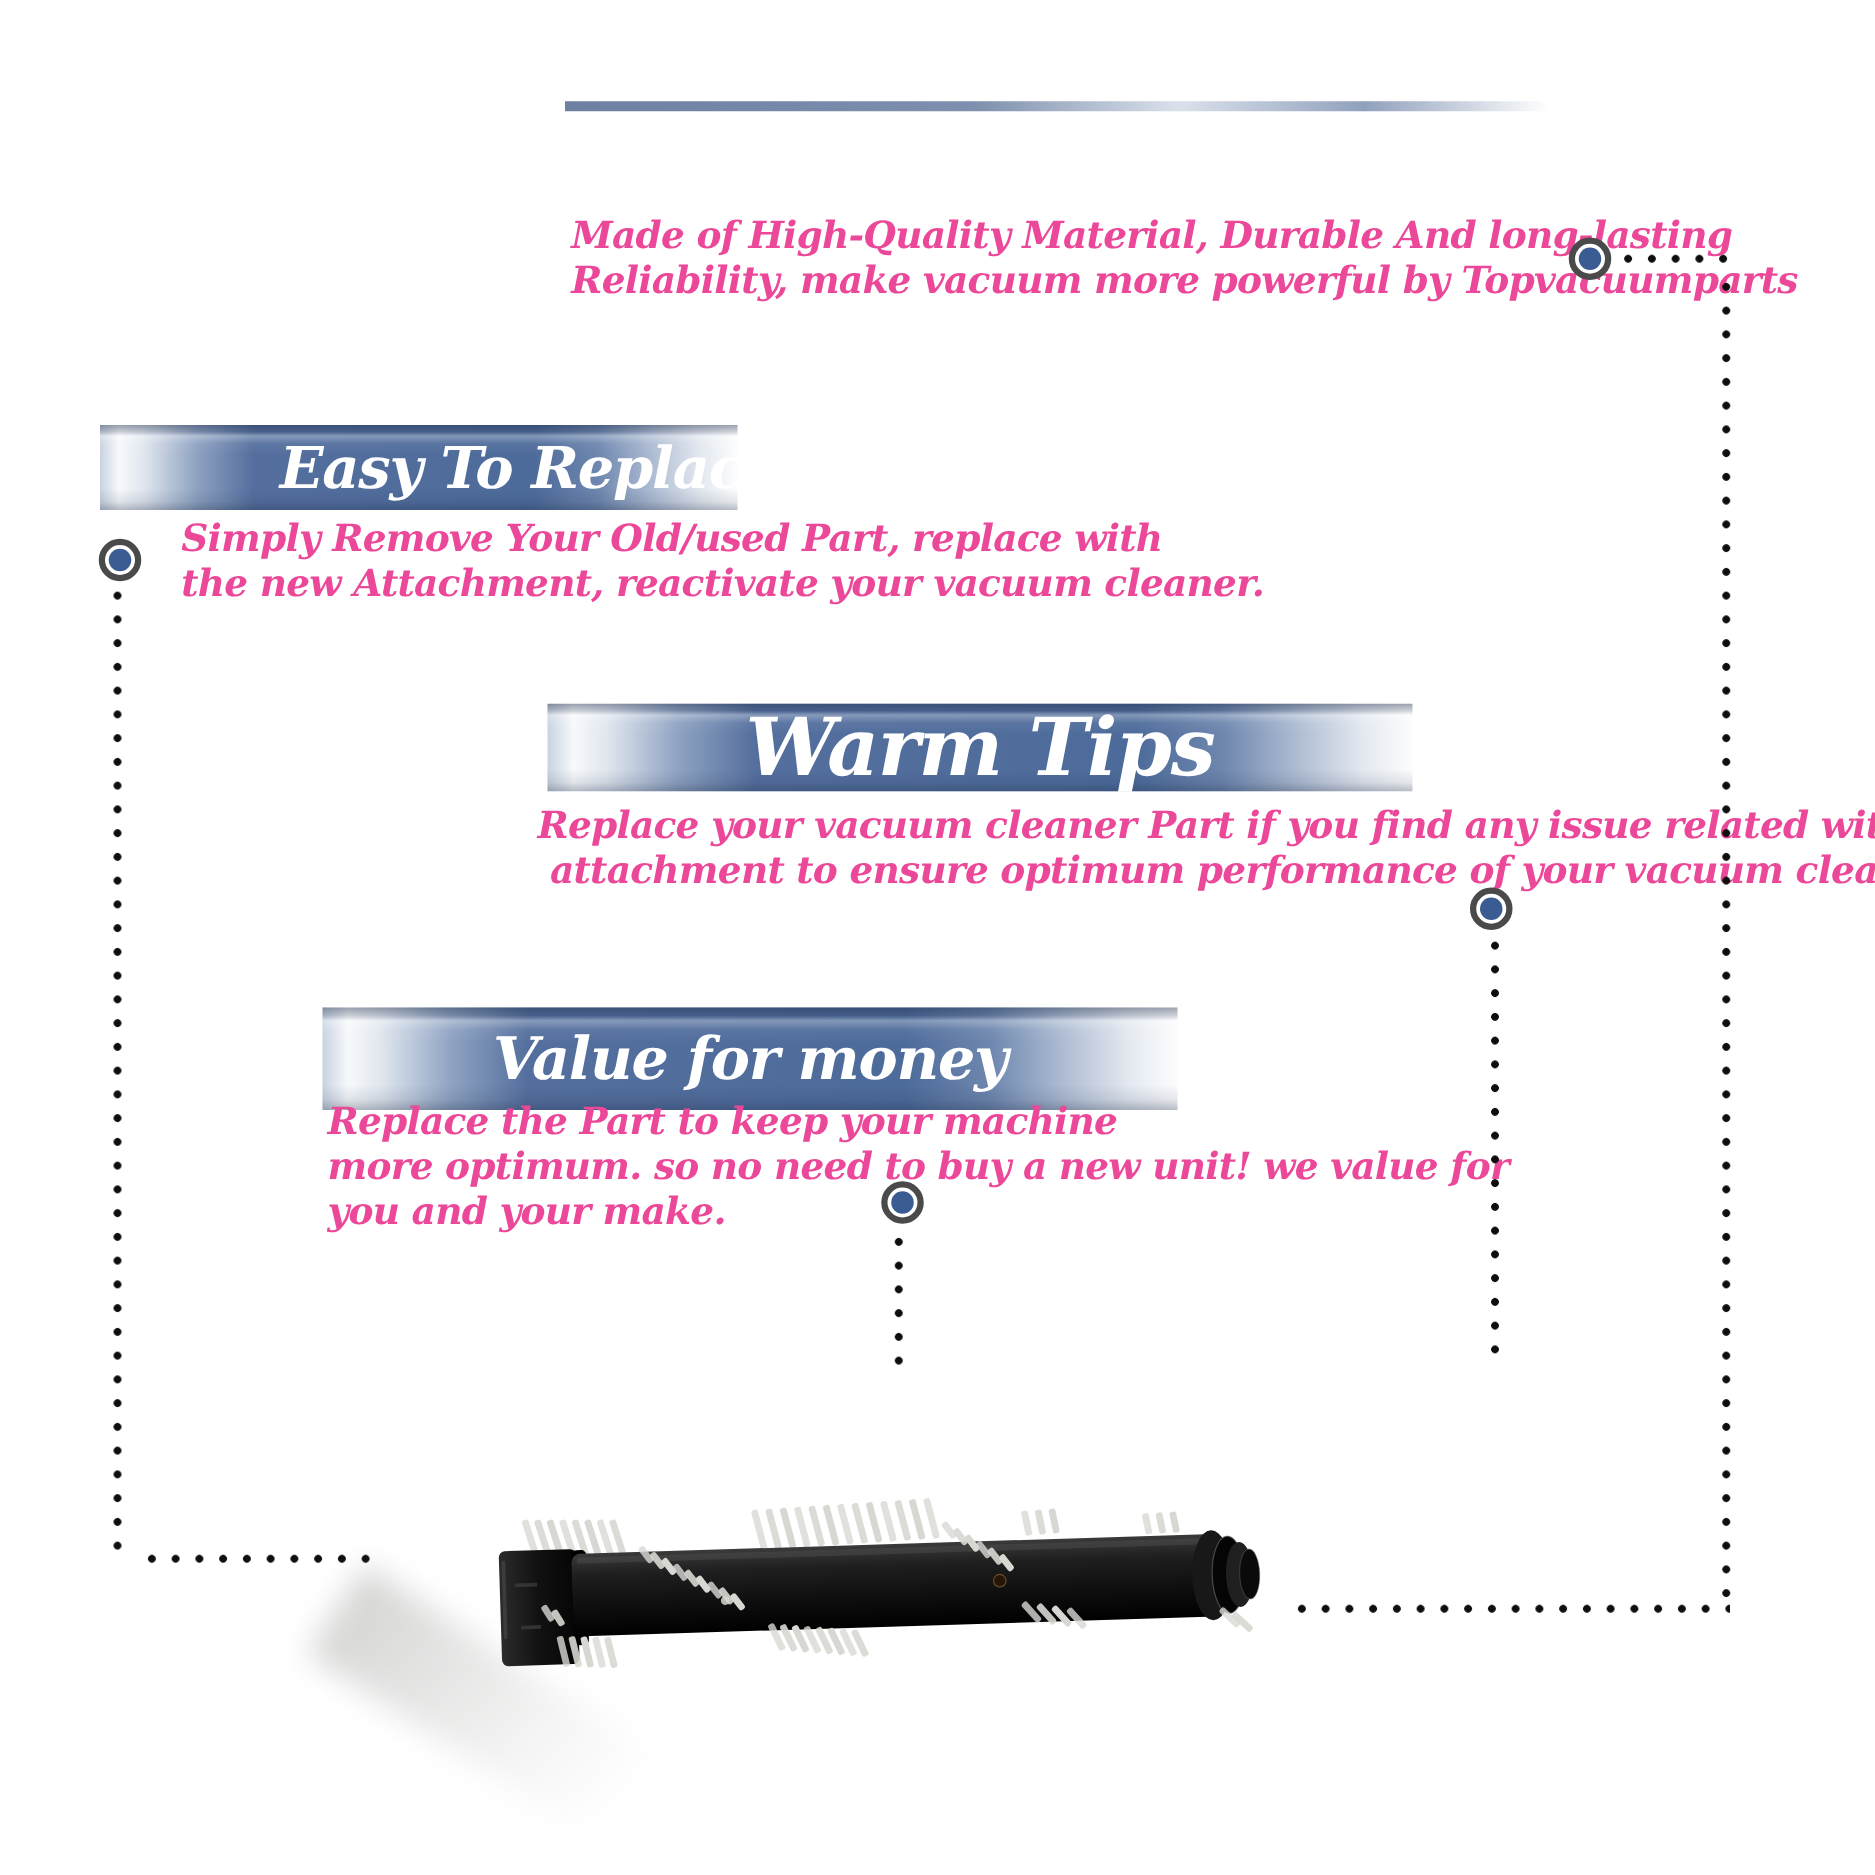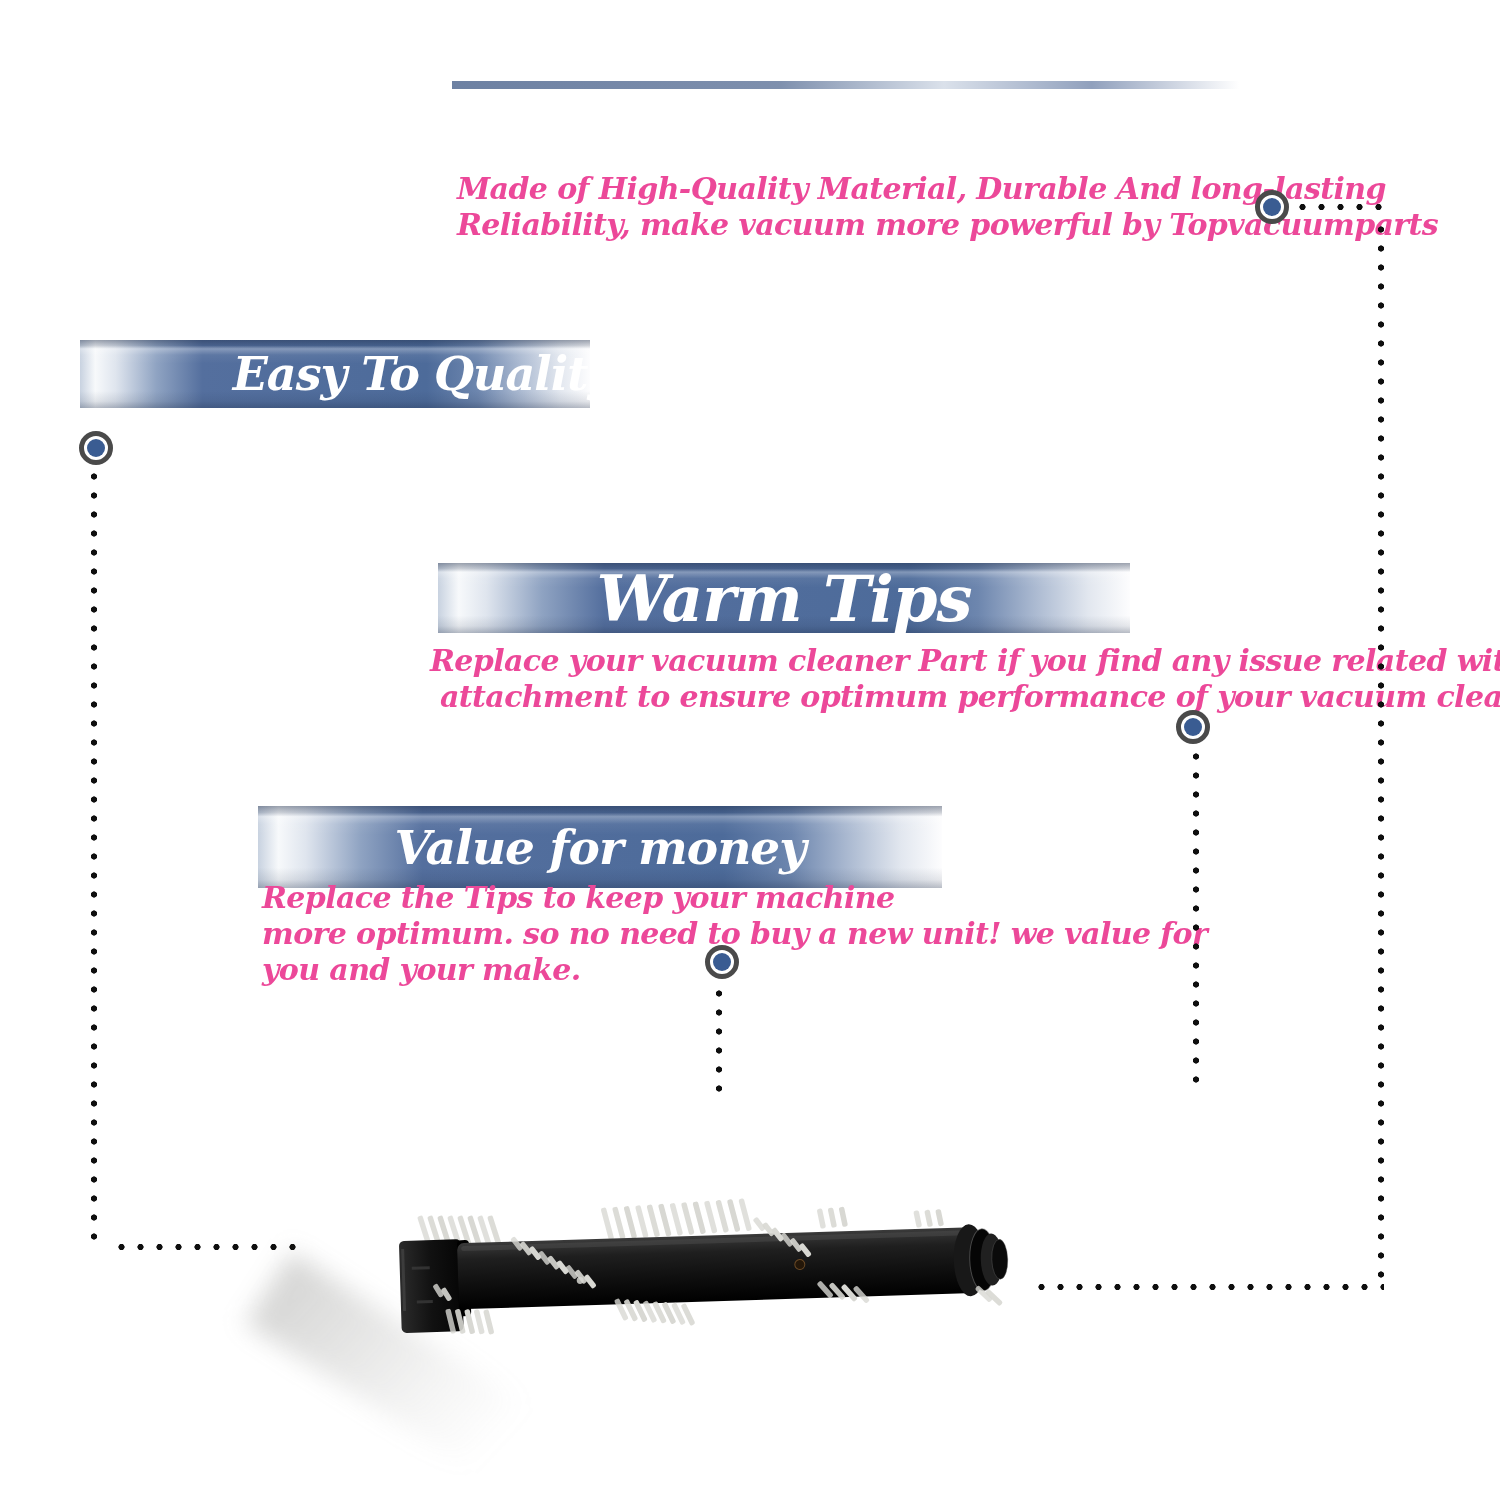--- a/index.html
+++ b/index.html
@@ -72,39 +72,43 @@
   .product-svg{position:absolute;left:370px;top:1180px;width:640px;height:220px;}
 </style>
 </head>
 <body>
 
 <div class="canvas">
 
   <div class="top-strip"></div>
 
   <div class="banner b2">
-    <span class="label">Easy To Quality</span>
+    <span class="label">Easy To Replace</span>
   </div>
   <div class="banner b3">
     <span class="label">Warm Tips</span>
   </div>
   <div class="banner b4">
     <span class="label">Value for money</span>
   </div>
 
   <div class="body-text t1">
     <div class="line">Made of  High-Quality Material, Durable And long-lasting</div>
     <div class="line">Reliability, make vacuum more powerful by Topvacuumparts</div>
   </div>
+  <div class="body-text t2">
+    <div class="line">Simply Remove Your Old/used Part, replace with</div>
+    <div class="line">the new Attachment, reactivate your vacuum cleaner.</div>
+  </div>
   <div class="body-text t3">
     <div class="line">Replace your vacuum cleaner Part if you find any issue related with</div>
     <div class="line">attachment to ensure optimum performance of your vacuum cleaner.</div>
   </div>
   <div class="body-text t4">
-    <div class="line">Replace the Tips to keep your machine</div>
+    <div class="line">Replace the Part to keep your machine</div>
     <div class="line">more optimum. so no need to buy a new unit! we value for</div>
     <div class="line">you and your make.</div>
   </div>
 
   <div class="marker" style="left:1255px;top:190px;">
     <span class="marker-dot"></span>
   </div>
   <div class="marker" style="left:79px;top:431px;">
     <span class="marker-dot"></span>
   </div>

